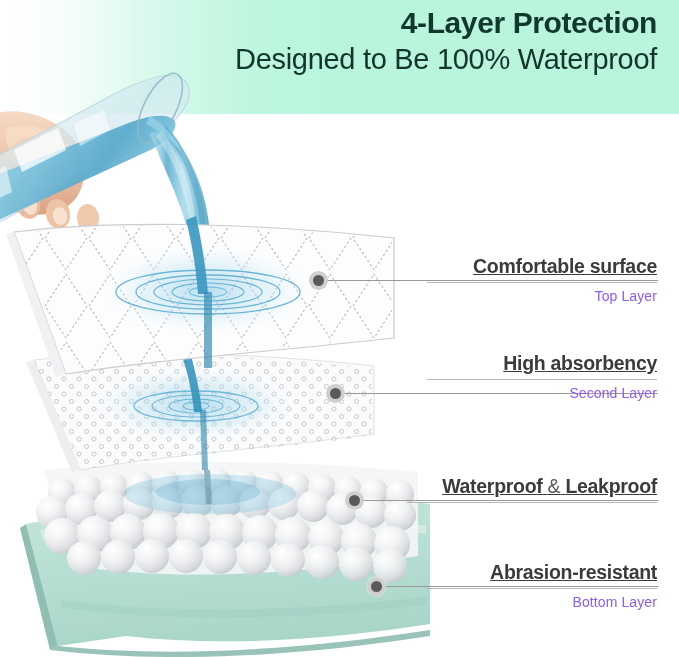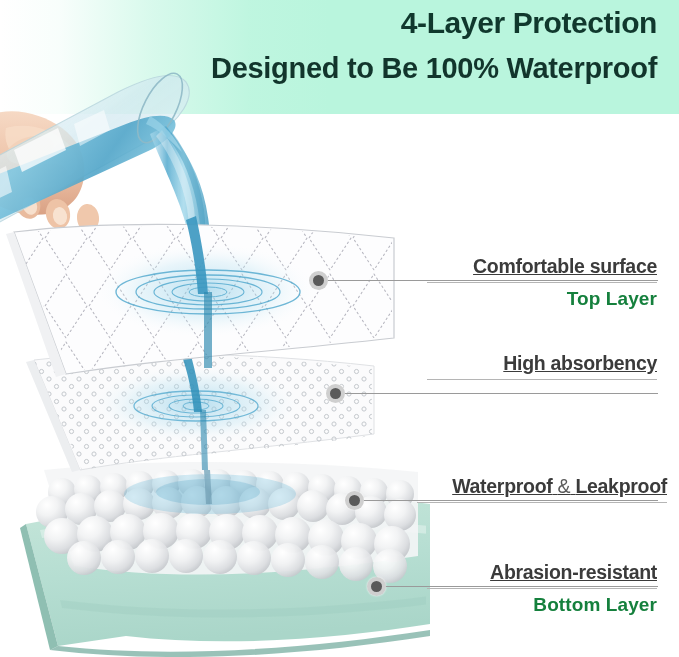--- a/index.html
+++ b/index.html
@@ -40,26 +40,26 @@
   .title-main {
     font-size: 30px;
     font-weight: bold;
     color: #10382d;
     letter-spacing: -0.4px;
     white-space: nowrap;
     display: block;
   }
   .title-sub {
     font-size: 29px;
-    font-weight: 700;
+    font-weight: 400;
     color: #12352c;
     letter-spacing: -0.3px;
     white-space: nowrap;
     display: block;
-    margin-top: 15px;
+    margin-top: 6px;
   }
 
   
   .pour-art { position: absolute; left: 0; top: 0; width: 330px; height: 340px; }
 
   
   .layers { position: absolute; left: 0; top: 0; width: 460px; height: 657px; }
 
   
   .callout-dot {
@@ -93,23 +93,23 @@
     display: block;
     text-decoration: underline;
   }
   .label-title .amp { font-weight: 400; color: #5a5a5a; }
   .label-rule {
     height: 1px;
     background: #b5b5b5;
     margin: 4px 0 5px 0;
   }
   .label-sub {
-    font-size: 19px;
-    font-weight: 700;
-    color: #15803d;
+    font-size: 14px;
+    font-weight: 400;
+    color: #8b5cf6;
     letter-spacing: 0.1px;
     white-space: nowrap;
     display: block;
   }
 </style>
 </head>
 <body>
 
 <div id="stage">
 
@@ -367,25 +367,26 @@
     <span class="label-title">Comfortable surface</span>
     <div class="label-rule"></div>
     <span class="label-sub">Top Layer</span>
   </div>
 
   <div class="callout-dot" style="left:326px; top:384px;"></div>
   <div class="callout-line" style="left:345px; top:393px; width:313px;"></div>
   <div class="label-block" style="right:22px; top:352px; width:230px;">
     <span class="label-title">High absorbency</span>
     <div class="label-rule"></div>
+    <span class="label-sub">Second Layer</span>
   </div>
 
   <div class="callout-dot" style="left:345px; top:491px;"></div>
   <div class="callout-line" style="left:364px; top:500px; width:294px;"></div>
-  <div class="label-block" style="right:12px; top:475px; width:250px;">
+  <div class="label-block" style="right:22px; top:475px; width:250px;">
     <span class="label-title">
       <span>Waterproof</span>
       <span class="amp">&amp;</span>
       <span>Leakproof</span>
     </span>
     <div class="label-rule"></div>
   </div>
 
   <div class="callout-dot" style="left:367px; top:577px;"></div>
   <div class="callout-line" style="left:386px; top:586px; width:272px;"></div>

